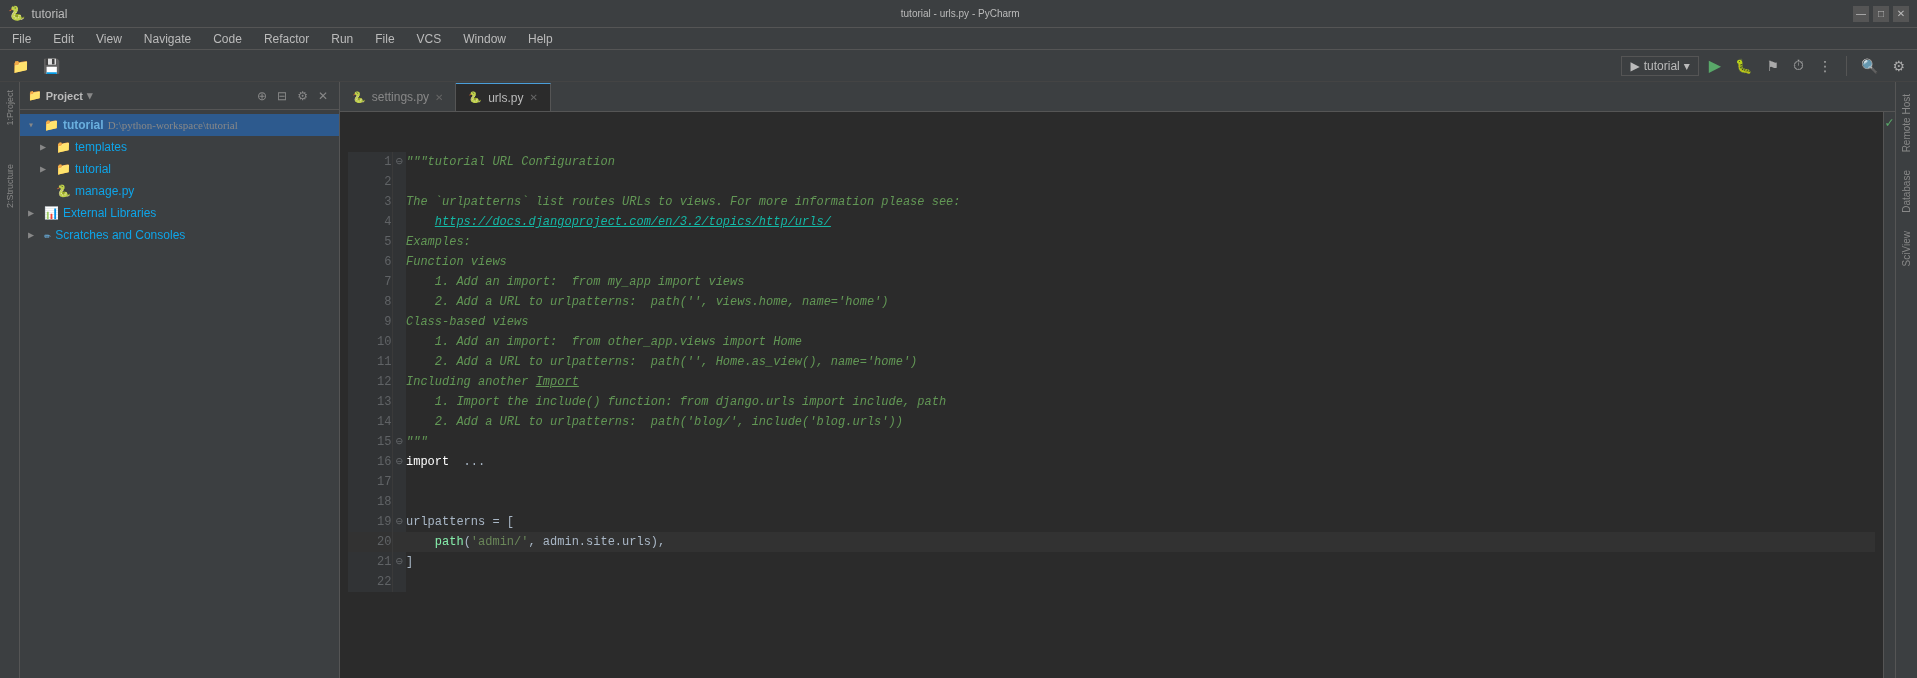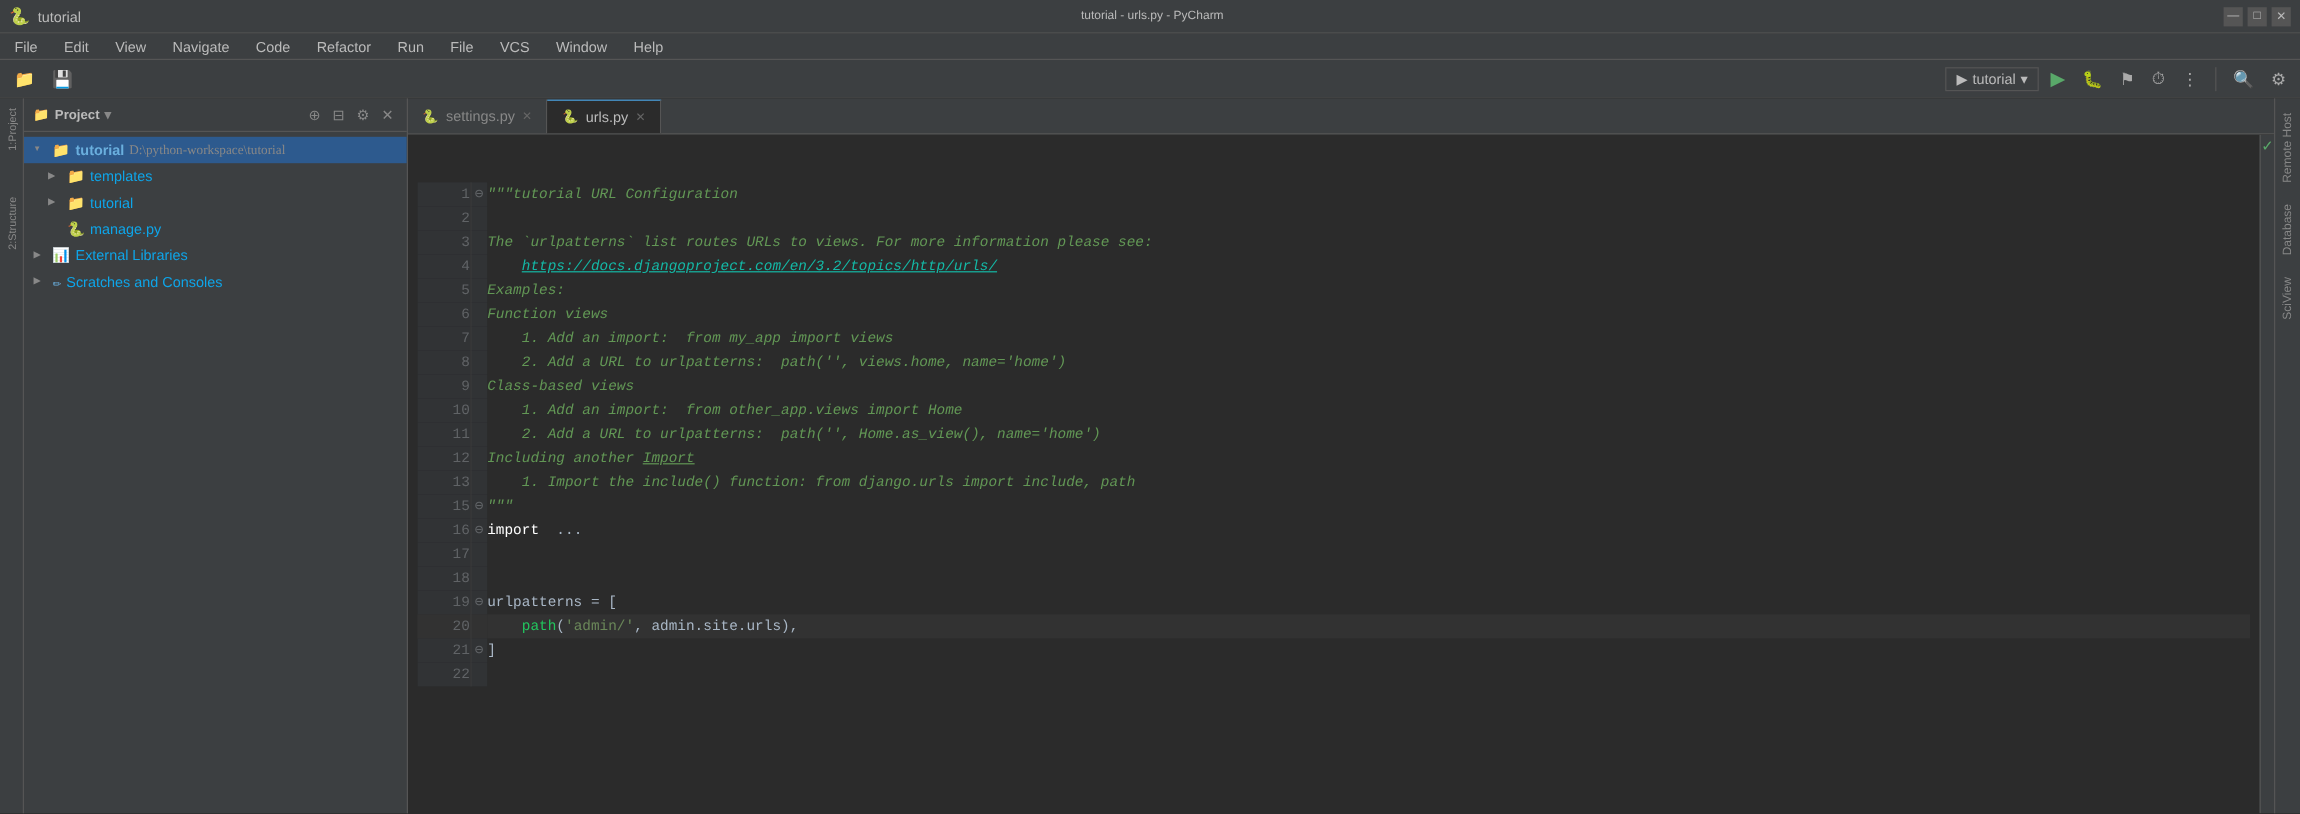--- a/index.html
+++ b/index.html
@@ -390,20 +390,25 @@
               <td class="ln-col">12</td>
               <td class="gutter-col"></td>
               <td class="code-col"><span class="c-doc">Including another <span style="color:#629755;text-decoration:underline;font-style:italic;">Import</span></span></td>
             </tr>
             <tr>
               <td class="ln-col">13</td>
               <td class="gutter-col"></td>
               <td class="code-col"><span class="c-doc">&nbsp;&nbsp;&nbsp;&nbsp;1. Import the include() function: from django.urls import include, path</span></td>
             </tr>
             <tr>
+              <td class="ln-col">14</td>
+              <td class="gutter-col"></td>
+              <td class="code-col"><span class="c-doc">&nbsp;&nbsp;&nbsp;&nbsp;2. Add a URL to urlpatterns:  path('blog/', include('blog.urls'))</span></td>
+            </tr>
+            <tr>
               <td class="ln-col">15</td>
               <td class="gutter-col"><span style="color:#606366;">⊖</span></td>
               <td class="code-col"><span class="c-doc">"""</span></td>
             </tr>
             <tr>
               <td class="ln-col">16</td>
               <td class="gutter-col"><span style="color:#606366;">⊖</span></td>
               <td class="code-col"><span class="c-keyword">import</span> <span class="c-normal"> ...</span></td>
             </tr>
             <tr>
@@ -417,21 +422,21 @@
               <td class="code-col">&nbsp;</td>
             </tr>
             <tr>
               <td class="ln-col">19</td>
               <td class="gutter-col"><span style="color:#606366;">⊖</span></td>
               <td class="code-col"><span class="c-normal">urlpatterns = [</span></td>
             </tr>
             <tr style="background:#323232;">
               <td class="ln-col" style="background:#323232;">20</td>
               <td class="gutter-col" style="background:#323232;"></td>
-              <td class="code-col"><span class="c-normal">&nbsp;&nbsp;&nbsp;&nbsp;<span style="color:#22c55e;">path</span>(<span class="c-string">'admin/'</span>, admin.site.urls),</span></td>
+              <td class="code-col"><span class="c-normal">&nbsp;&nbsp;&nbsp;&nbsp;<span style="color:#86efac;">path</span>(<span class="c-string">'admin/'</span>, admin.site.urls),</span></td>
             </tr>
             <tr>
               <td class="ln-col">21</td>
               <td class="gutter-col"><span style="color:#606366;">⊖</span></td>
               <td class="code-col"><span class="c-normal">]</span></td>
             </tr>
             <tr>
               <td class="ln-col">22</td>
               <td class="gutter-col"></td>
               <td class="code-col">&nbsp;</td>

